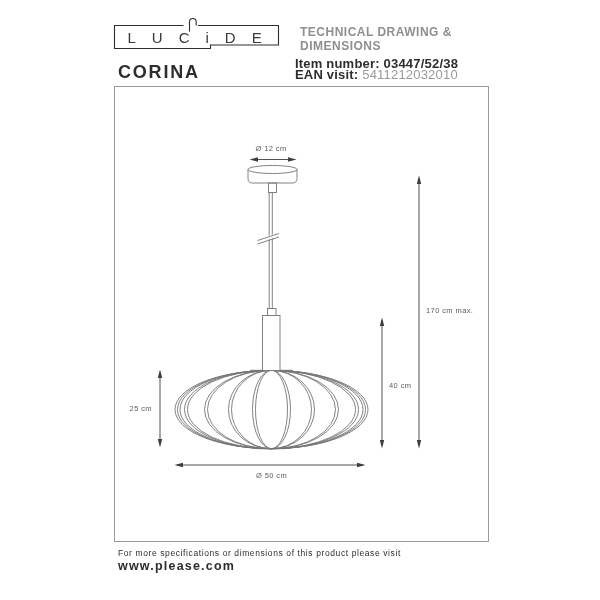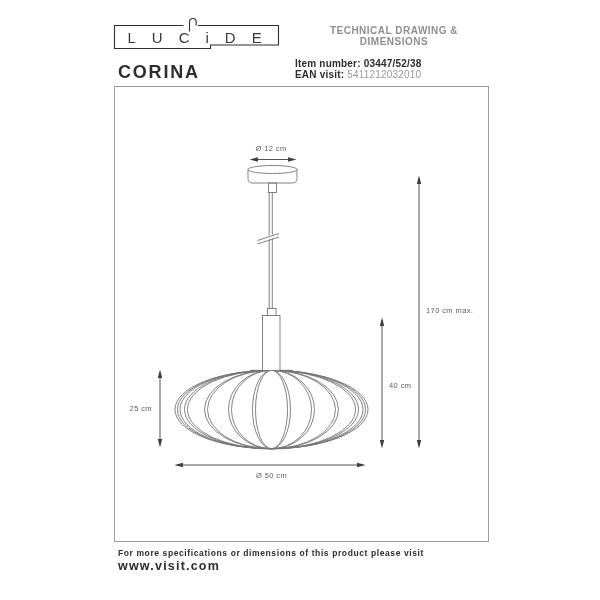--- a/index.html
+++ b/index.html
@@ -2,36 +2,36 @@
 <html><head>
 <meta charset="utf-8">
 <style>
   html,body{margin:0;padding:0;}
   body{
     width:600px;height:600px;position:relative;background:#ffffff;
     font-family:"Liberation Sans", sans-serif;overflow:hidden;
   }
   .abs{position:absolute;}
   .doc-type{
-    left:300px;top:25px;width:188px;text-align:center;
-    font-size:10px;letter-spacing:0.5px;color:#8f8f8f;font-weight:bold;
+    left:300px;top:25px;width:188px;text-align:left;
+    font-size:12px;letter-spacing:0.5px;color:#8f8f8f;font-weight:bold;
   }
   .product-name{
     left:118px;top:62px;font-size:18px;font-weight:bold;
     letter-spacing:1.8px;color:#2d2d2d;
   }
   .item-block{
-    left:295px;top:58px;font-size:10px;letter-spacing:0.2px;
+    left:295px;top:58px;font-size:13px;letter-spacing:0.2px;
     line-height:11px;color:#2d2d2d;
   }
   .item-block .lbl{font-weight:bold;color:#2d2d2d;}
   .item-block .val-bold{font-weight:bold;color:#2d2d2d;}
   .item-block .val-gray{font-weight:normal;color:#9a9a9a;}
   .footer-note{
-    left:118px;top:548px;font-size:8.5px;font-weight:bold;
+    left:118px;top:548px;font-size:8.5px;font-weight:normal;
     letter-spacing:0.6px;color:#2d2d2d;
   }
   .footer-site{
     left:118px;top:559px;font-size:12.5px;font-weight:bold;
     letter-spacing:1.2px;color:#2d2d2d;
   }
   svg{position:absolute;left:0;top:0;}
   svg text{font-family:"Liberation Sans", sans-serif;}
   .dim-text{font-size:7.5px;letter-spacing:0.4px;fill:#5d5d5d;}
 </style>
@@ -126,13 +126,13 @@
 <div class="abs doc-type">TECHNICAL DRAWING &amp; DIMENSIONS</div>
 
 <div class="abs product-name">CORINA</div>
 
 <div class="abs item-block">
   <div><span class="lbl">Item number:</span> <span class="val-bold">03447/52/38</span></div>
   <div><span class="lbl">EAN visit:</span> <span class="val-gray">5411212032010</span></div>
 </div>
 
 <div class="abs footer-note">For more specifications or dimensions of this product please visit</div>
-<div class="abs footer-site">www.visit.com</div>
+<div class="abs footer-site">www.please.com</div>
 
 </body></html>

